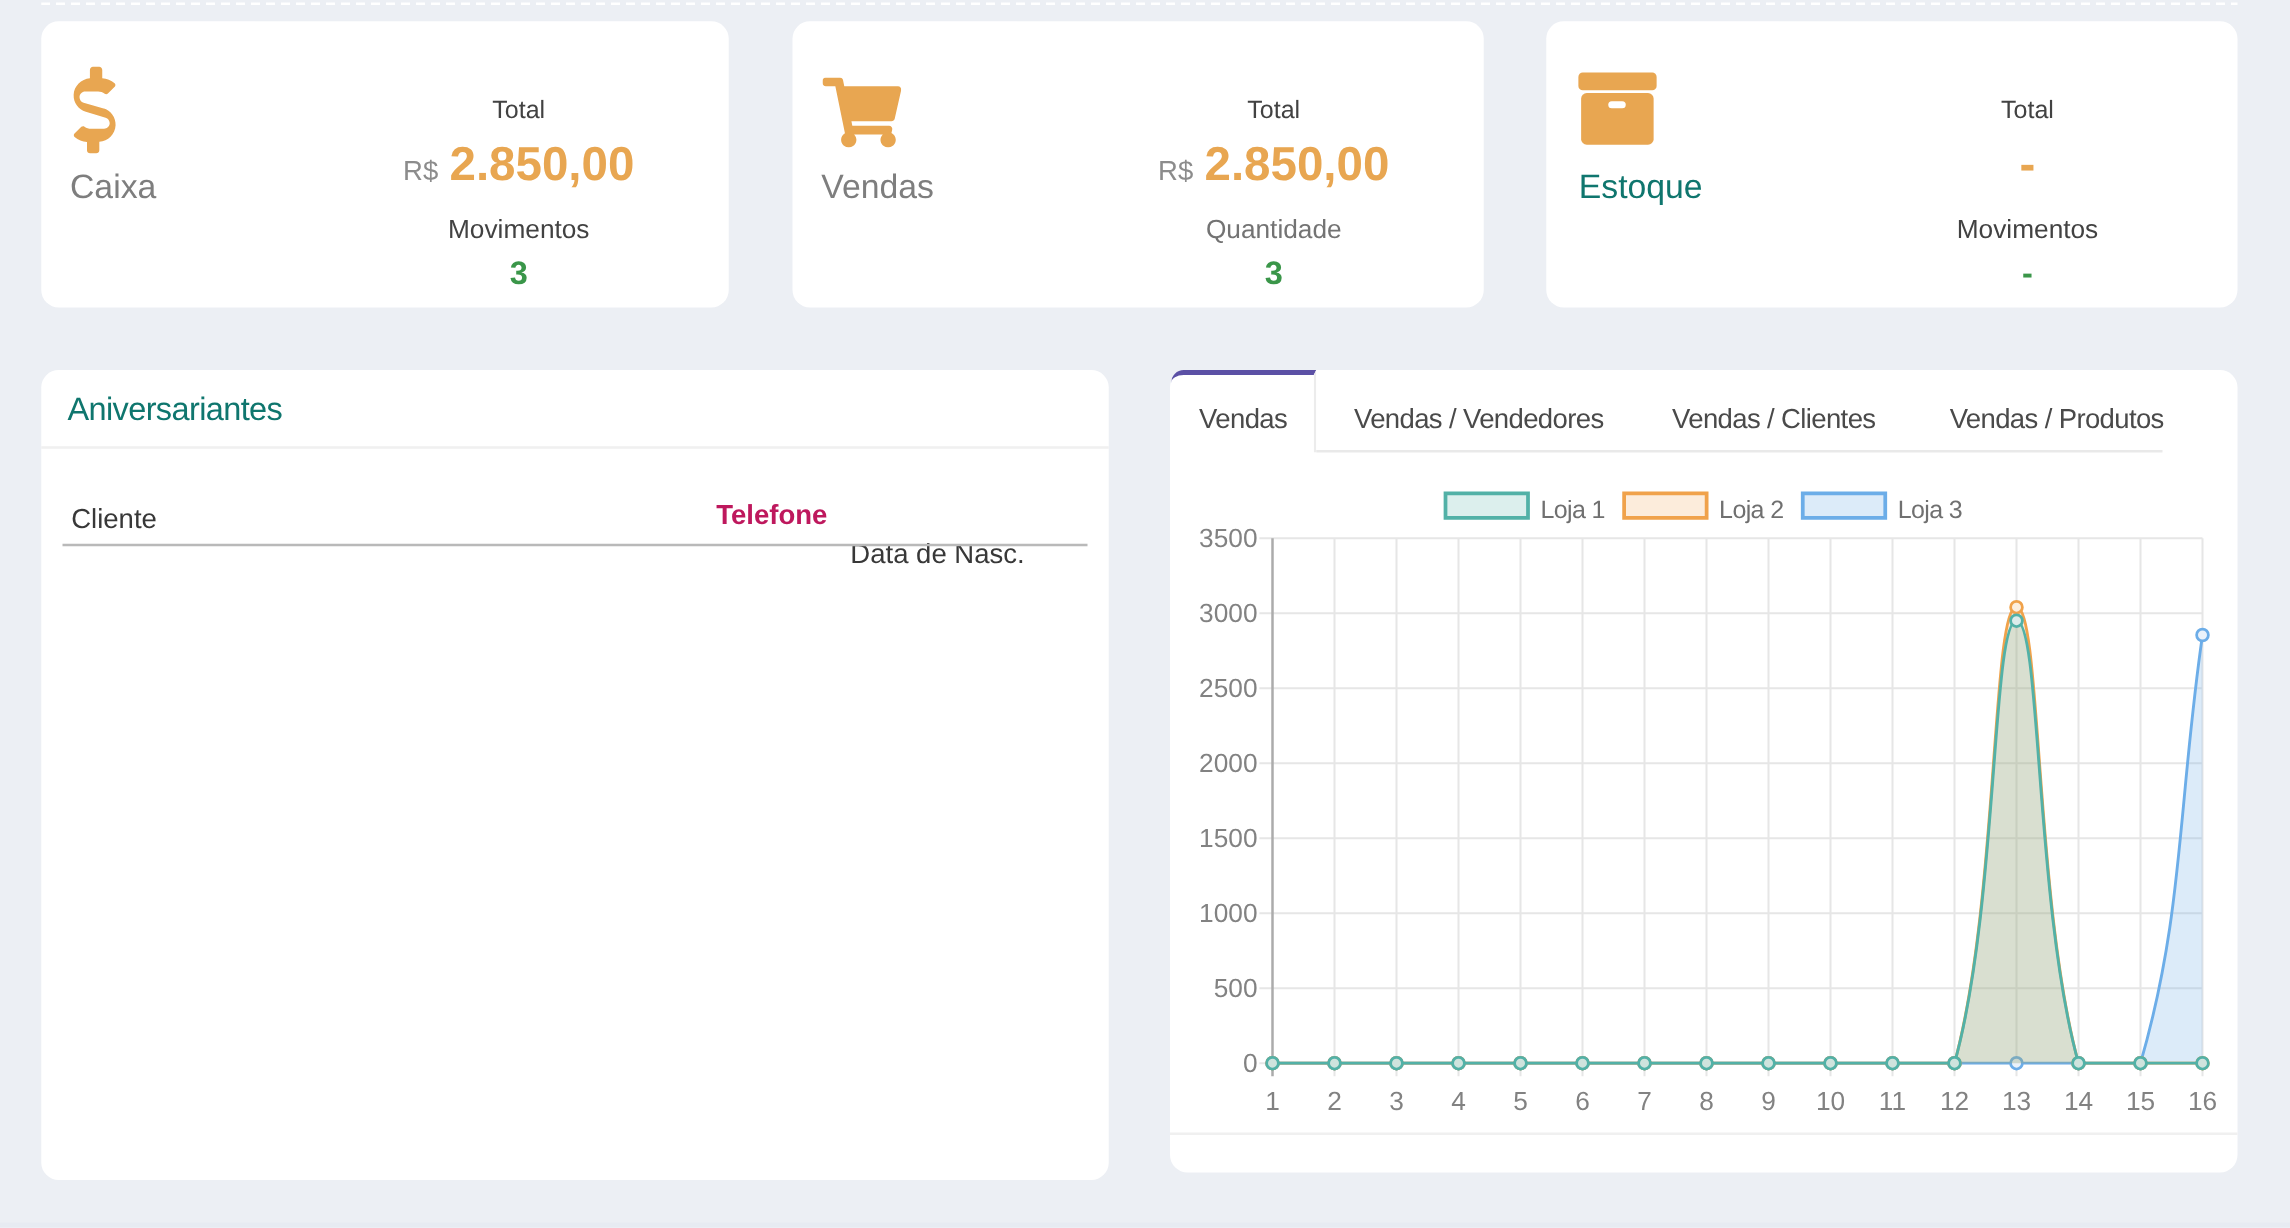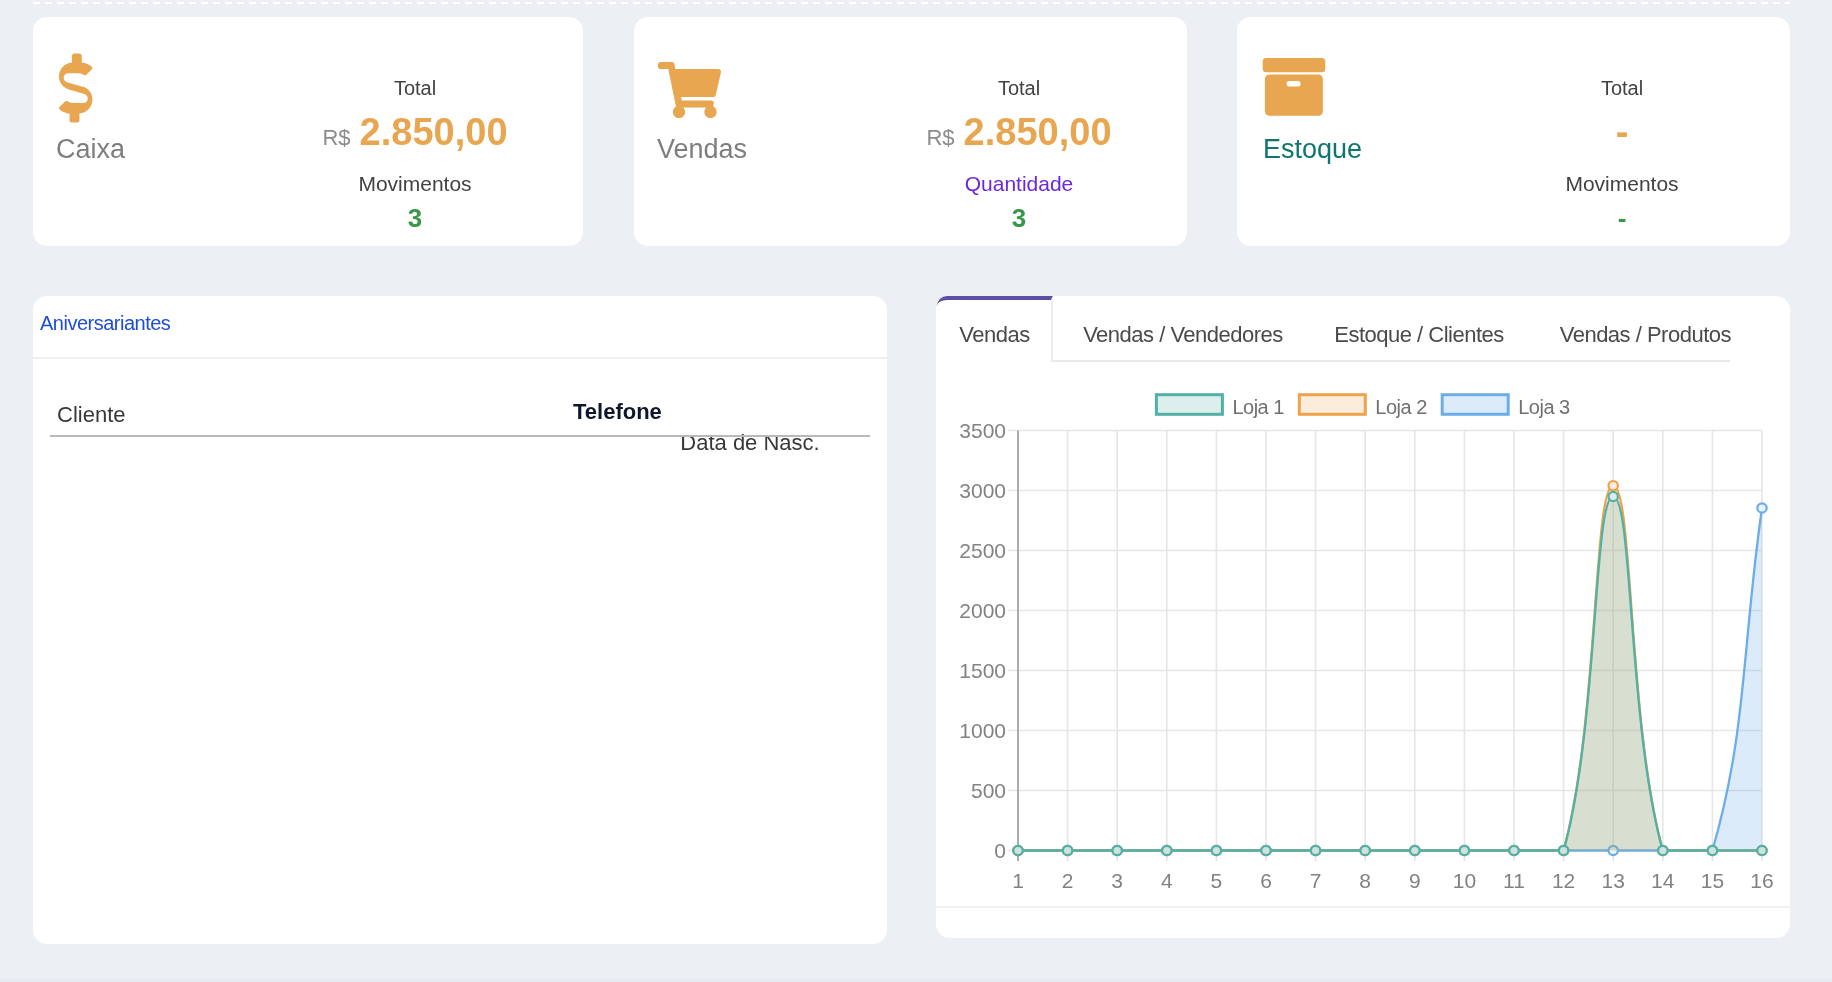--- a/index.html
+++ b/index.html
@@ -23,49 +23,49 @@
 <div class="abs rt" style="left:265px;top:82px;width:300px;font-size:38px;line-height:38px;color:#e8a651;font-weight:bold"><span style="font-size:22px;color:#8c8c8c;font-weight:normal;margin-right:9px">R$</span>2.850,00</div>
 <div class="abs rt" style="left:265px;top:141px;width:300px;font-size:21px;color:#424242">Movimentos</div>
 <div class="abs rt" style="left:265px;top:172px;width:300px;font-size:26px;color:#3a9649;font-weight:bold">3</div>
 
 <svg class="abs" style="left:658px;top:62px" width="63" height="56" viewBox="0 0 576 512">
     <path fill="#e8a651" d="M528.12 301.319l47.273-208C578.806 78.301 567.391 64 551.99 64H159.208l-9.166-44.81C147.758 8.021 137.93 0 126.529 0H24C10.745 0 0 10.745 0 24v16c0 13.255 10.745 24 24 24h69.883l70.248 343.435C147.325 417.1 136 435.222 136 456c0 30.928 25.072 56 56 56s56-25.072 56-56c0-15.674-6.447-29.835-16.824-40h209.647C430.447 426.165 424 440.326 424 456c0 30.928 25.072 56 56 56s56-25.072 56-56c0-22.172-12.888-41.332-31.579-50.405l5.517-24.276c3.413-15.018-8.002-29.319-23.403-29.319H218.117l-6.545-32h293.145c11.206 0 20.92-7.754 23.403-18.681z"></path>
   </svg>
 <div class="abs" style="left:657px;top:134px;font-size:27px;color:#7e7e7e">Vendas</div>
 <div class="abs rt" style="left:869px;top:46px;width:300px;font-size:20px;color:#424242">Total</div>
 <div class="abs rt" style="left:869px;top:82px;width:300px;font-size:38px;line-height:38px;color:#e8a651;font-weight:bold"><span style="font-size:22px;color:#8c8c8c;font-weight:normal;margin-right:9px">R$</span>2.850,00</div>
-<div class="abs rt" style="left:869px;top:141px;width:300px;font-size:21px;color:#6d28d9">Quantidade</div>
+<div class="abs rt" style="left:869px;top:141px;width:300px;font-size:21px;color:#737373">Quantidade</div>
 <div class="abs rt" style="left:869px;top:172px;width:300px;font-size:26px;color:#3a9649;font-weight:bold">3</div>
 
 <svg class="abs" style="left:1262px;top:57px" width="64" height="60" viewBox="0 0 64 60">
 <rect x="0.7" y="1" width="62.6" height="14.2" rx="3.5" fill="#e8a651"></rect>
 <rect x="2.9" y="17.4" width="58" height="41.4" rx="4.5" fill="#e8a651"></rect>
 <rect x="24.6" y="23.9" width="14" height="5.6" rx="2.8" fill="#fff"></rect>
 </svg>
 <div class="abs" style="left:1263px;top:134px;font-size:27px;color:#0f766e">Estoque</div>
 <div class="abs rt" style="left:1472px;top:46px;width:300px;font-size:20px;color:#424242">Total</div>
 <div class="abs rt" style="left:1472px;top:82px;width:300px;font-size:38px;line-height:38px;color:#e8a651;font-weight:bold">-</div>
 <div class="abs rt" style="left:1472px;top:141px;width:300px;font-size:21px;color:#424242">Movimentos</div>
 <div class="abs rt" style="left:1472px;top:172px;width:300px;font-size:26px;color:#3a9649;font-weight:bold">-</div>
 
 <div class="card" style="left:33px;top:296px;width:854px;height:648px"></div>
-<div class="abs" style="left:40px;top:312px;font-size:20px;color:#1d4ed8;letter-spacing:-0.5px">Aniversariantes</div>
+<div class="abs" style="left:54px;top:312px;font-size:26px;color:#0f766e;letter-spacing:-0.5px">Aniversariantes</div>
 <div class="abs" style="left:33px;top:357px;width:854px;height:2px;background:#f0f0f0"></div>
 <div class="abs" style="left:57px;top:402px;font-size:22px;font-weight:normal;color:#383838">Cliente</div>
-<div class="abs" style="left:573px;top:399px;font-size:22px;font-weight:bold;color:#0f172a">Telefone</div>
+<div class="abs" style="left:573px;top:399px;font-size:22px;font-weight:bold;color:#be185d">Telefone</div>
 <div class="abs rt" style="left:631px;top:399px;width:238px;font-size:22px;font-weight:normal;color:#383838">Data de Nasc.</div>
 <div class="abs" style="left:50px;top:435px;width:820px;height:2px;background:#b9b9b9"></div>
 
 <div class="card" style="left:936px;top:296px;width:854px;height:642px"></div>
 
 <div class="abs" style="left:936.5px;top:296px;width:116.5px;height:66px;background:#fff;border-top:4px solid #5b50a5;border-right:2px solid #ececec;border-radius:10px 0 0 0"></div>
 <div class="abs" style="left:1053px;top:360px;width:677px;height:2px;background:#e9e9e9"></div>
 <div class="abs" style="left:936px;top:322px;width:117px;text-align:center;font-size:22px;letter-spacing:-0.5px;color:#4a4a4a">Vendas</div>
 <div class="abs" style="left:1083px;top:322px;width:200px;text-align:center;font-size:22px;letter-spacing:-0.5px;color:#4a4a4a;white-space:nowrap">Vendas / Vendedores</div>
-<div class="abs" style="left:1329px;top:322px;width:180px;text-align:center;font-size:22px;letter-spacing:-0.5px;color:#4a4a4a;white-space:nowrap">Estoque / Clientes</div>
+<div class="abs" style="left:1329px;top:322px;width:180px;text-align:center;font-size:22px;letter-spacing:-0.5px;color:#4a4a4a;white-space:nowrap">Vendas / Clientes</div>
 <div class="abs" style="left:1551px;top:322px;width:180px;text-align:right;font-size:22px;letter-spacing:-0.5px;color:#4a4a4a;white-space:nowrap">Vendas / Produtos</div>
 
 <div class="abs" style="left:936px;top:906px;width:854px;height:2px;background:#f0f0f0"></div>
 
 <svg width="1832" height="982" viewBox="0 0 1832 982" style="position:absolute;left:0;top:0" xmlns="http://www.w3.org/2000/svg">
 <line x1="1007.5" y1="430.5" x2="1762.0" y2="430.5" stroke="#e6e6e6" stroke-width="1.6"></line>
 <line x1="1007.5" y1="490.5" x2="1762.0" y2="490.5" stroke="#e6e6e6" stroke-width="1.6"></line>
 <line x1="1007.5" y1="550.5" x2="1762.0" y2="550.5" stroke="#e6e6e6" stroke-width="1.6"></line>
 <line x1="1007.5" y1="610.5" x2="1762.0" y2="610.5" stroke="#e6e6e6" stroke-width="1.6"></line>
 <line x1="1007.5" y1="670.5" x2="1762.0" y2="670.5" stroke="#e6e6e6" stroke-width="1.6"></line>

